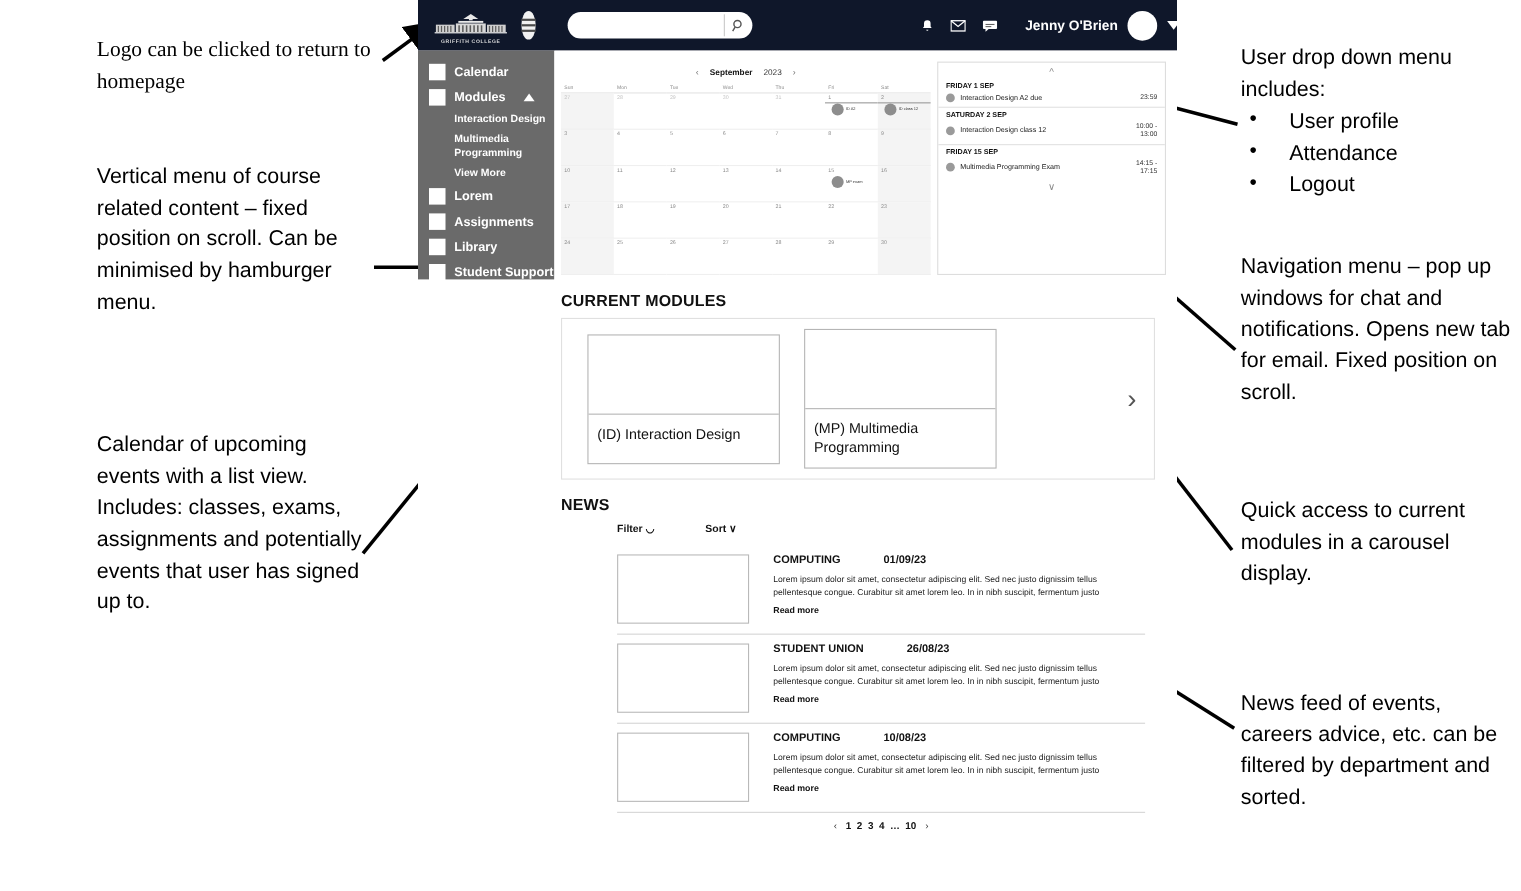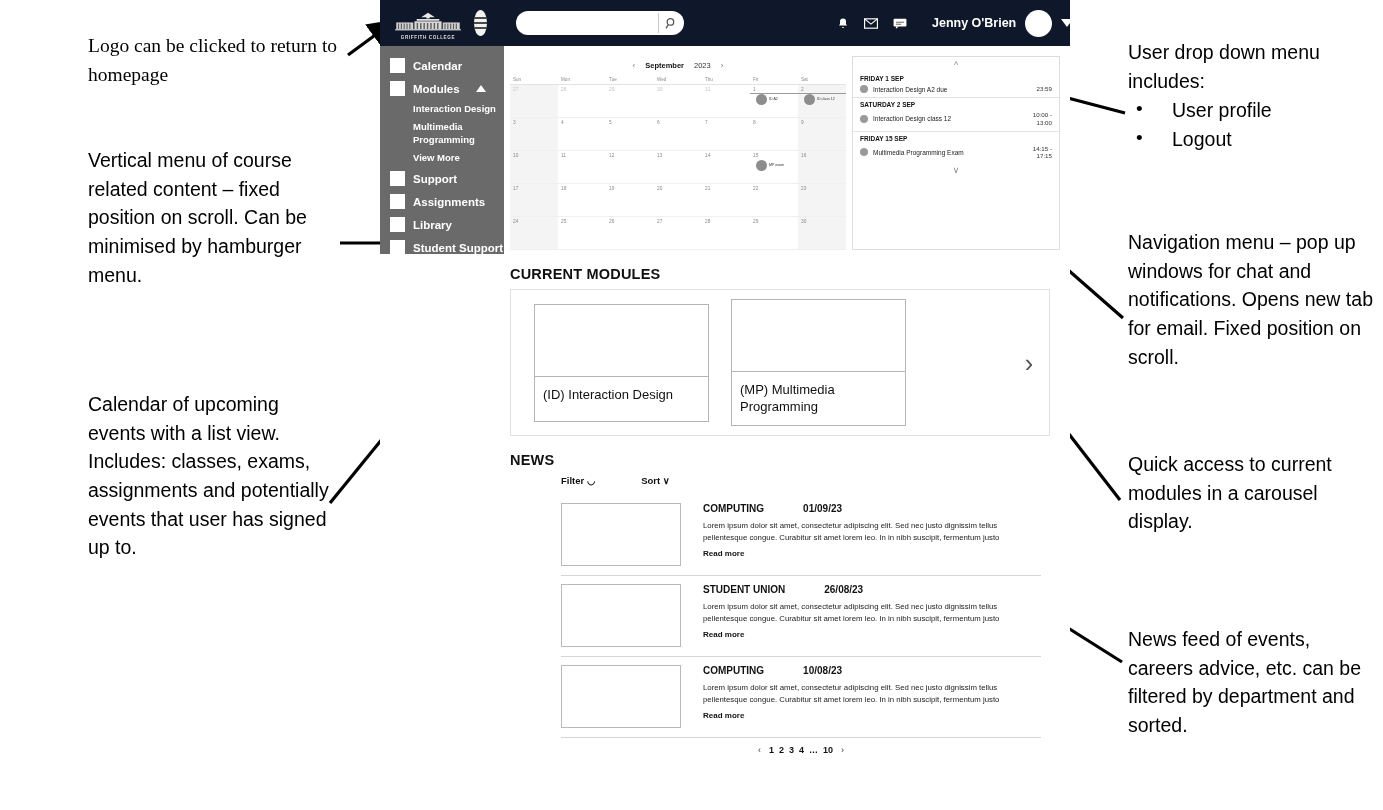--- a/index.html
+++ b/index.html
@@ -246,20 +246,21 @@
 <body>
 
 <div class="anno anno-l1">Logo can be clicked to return to homepage</div>
 <div class="anno anno-l2">Vertical menu of course related content – fixed position on scroll. Can be minimised by hamburger menu.</div>
 <div class="anno anno-l3">Calendar of upcoming events with a list view. Includes: classes, exams, assignments and potentially events that user has signed up to.</div>
 
 <div class="anno anno-r1">
   <div>User drop down menu includes:</div>
   <ul>
     <li>User profile</li>
+    <li>Attendance</li>
     <li>Logout</li>
   </ul>
 </div>
 <div class="anno anno-r2">Navigation menu – pop up windows for chat and notifications. Opens new tab for email. Fixed position on scroll.</div>
 <div class="anno anno-r3">Quick access to current modules in a carousel display.</div>
 <div class="anno anno-r4">News feed of events, careers advice, etc. can be filtered by department and sorted.</div>
 
 <svg class="arrow-layer" viewBox="0 0 1383 810">
   <defs>
     <marker id="ah" markerWidth="9" markerHeight="9" refX="7.5" refY="4.5" orient="auto">
@@ -371,21 +372,21 @@
     <div class="side-item">
       <div class="side-box"></div>
       <div class="side-label">Modules</div>
       <div class="side-caret-up"></div>
     </div>
     <div class="side-sub">Interaction Design</div>
     <div class="side-sub">Multimedia Programming</div>
     <div class="side-sub">View More</div>
     <div class="side-item">
       <div class="side-box"></div>
-      <div class="side-label">Support</div>
+      <div class="side-label">Lorem</div>
     </div>
     <div class="side-item">
       <div class="side-box"></div>
       <div class="side-label">Assignments</div>
     </div>
     <div class="side-item">
       <div class="side-box"></div>
       <div class="side-label">Library</div>
     </div>
     <div class="side-item">

